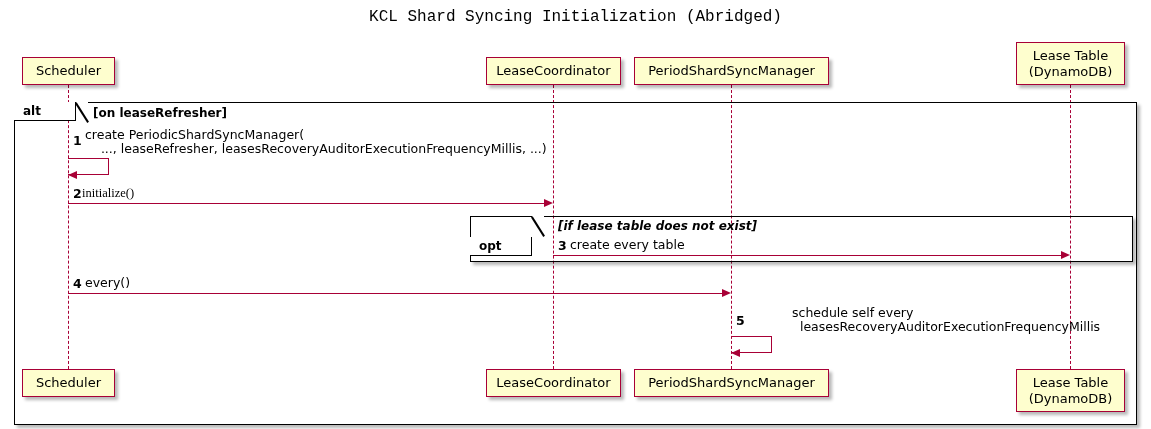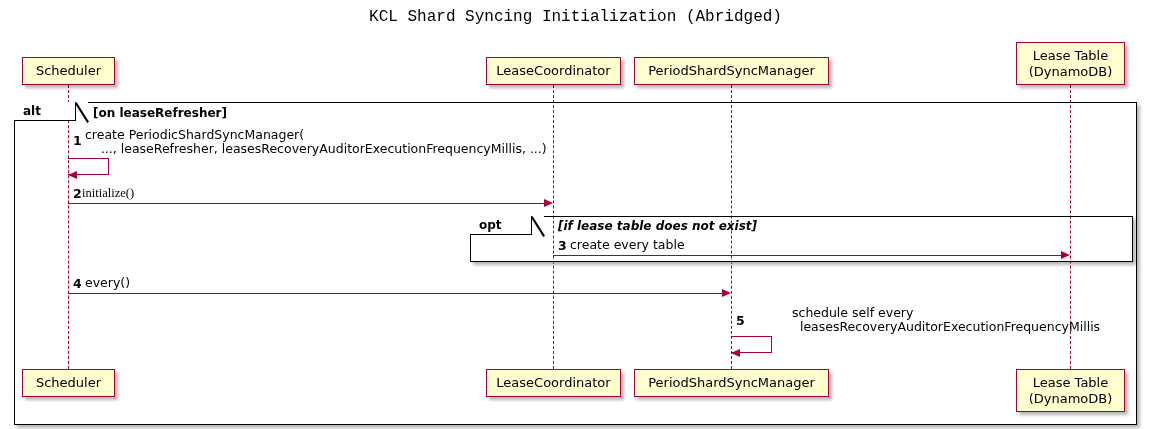--- a/index.html
+++ b/index.html
@@ -216,21 +216,21 @@
     ..., leaseRefresher, leasesRecoveryAuditorExecutionFrequencyMillis, ...)</div>
   <div class="selfloop" style="left:68px; top:158px; width:41px; height:17px;"></div>
   <div class="arrowhead left" style="left:68px; top:170.5px;"></div>
 
   <div class="msg-num" style="left:73px; top:186px;">2</div>
   <div class="msg-label" style="left:82px; top:186px;font-family:Liberation Serif, serif;">initialize()</div>
   <div class="msg-line" style="left:68px; top:203px; width:476px;"></div>
   <div class="arrowhead right" style="left:544px; top:198.5px;"></div>
 
   <div class="frame" style="left:470px; top:216px; width:663px; height:46px;">
-    <div class="frame-label" style="width:62px;">
+    <div class="frame-label" style="width:62px;margin-top:21px;">
       <span>opt</span>
     </div>
     <div class="frame-label-notch" style="left:61px;"></div>
     <div class="notch-line" style="left:61px; top:-1px; width:22.5px; transform: rotate(57.7deg);"></div>
   </div>
   <div class="guard" style="left:558px; top:219px;font-style:italic;">[if lease table does not exist]</div>
 
   <div class="msg-num" style="left:558px; top:238px;">3</div>
   <div class="msg-label" style="left:570px; top:238px;">create every table</div>
   <div class="msg-line" style="left:553px; top:255px; width:508px;"></div>

